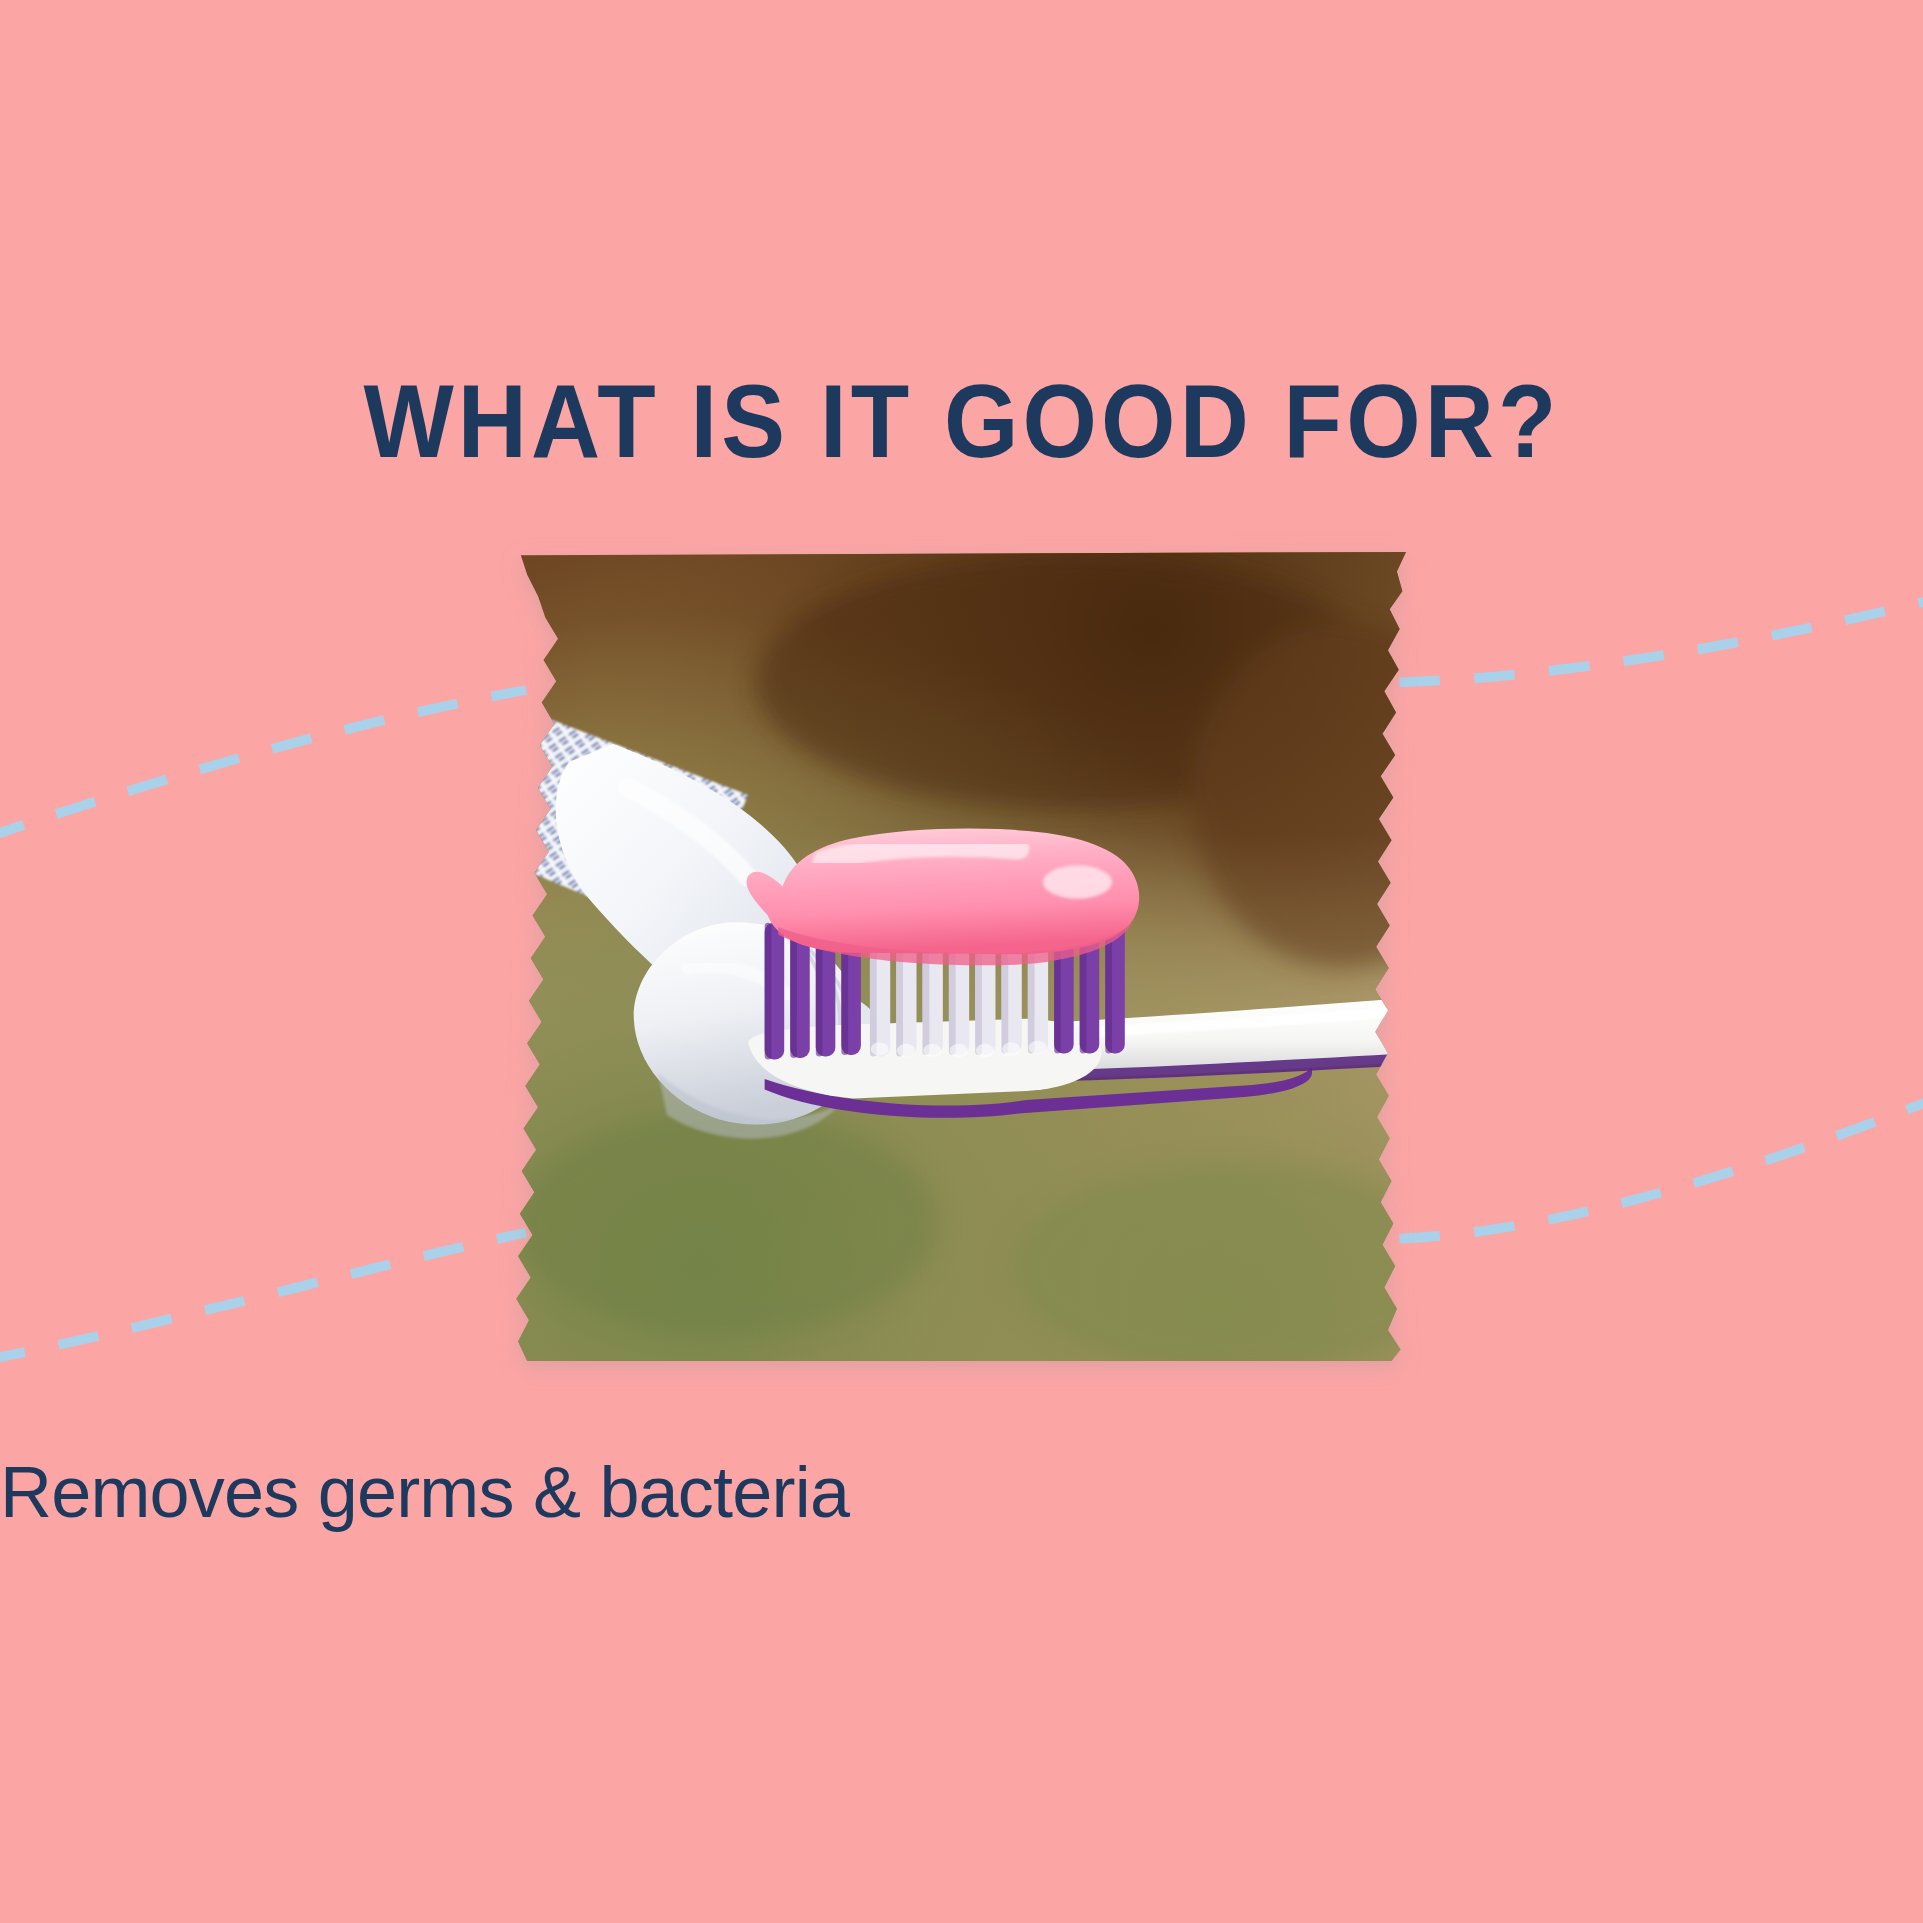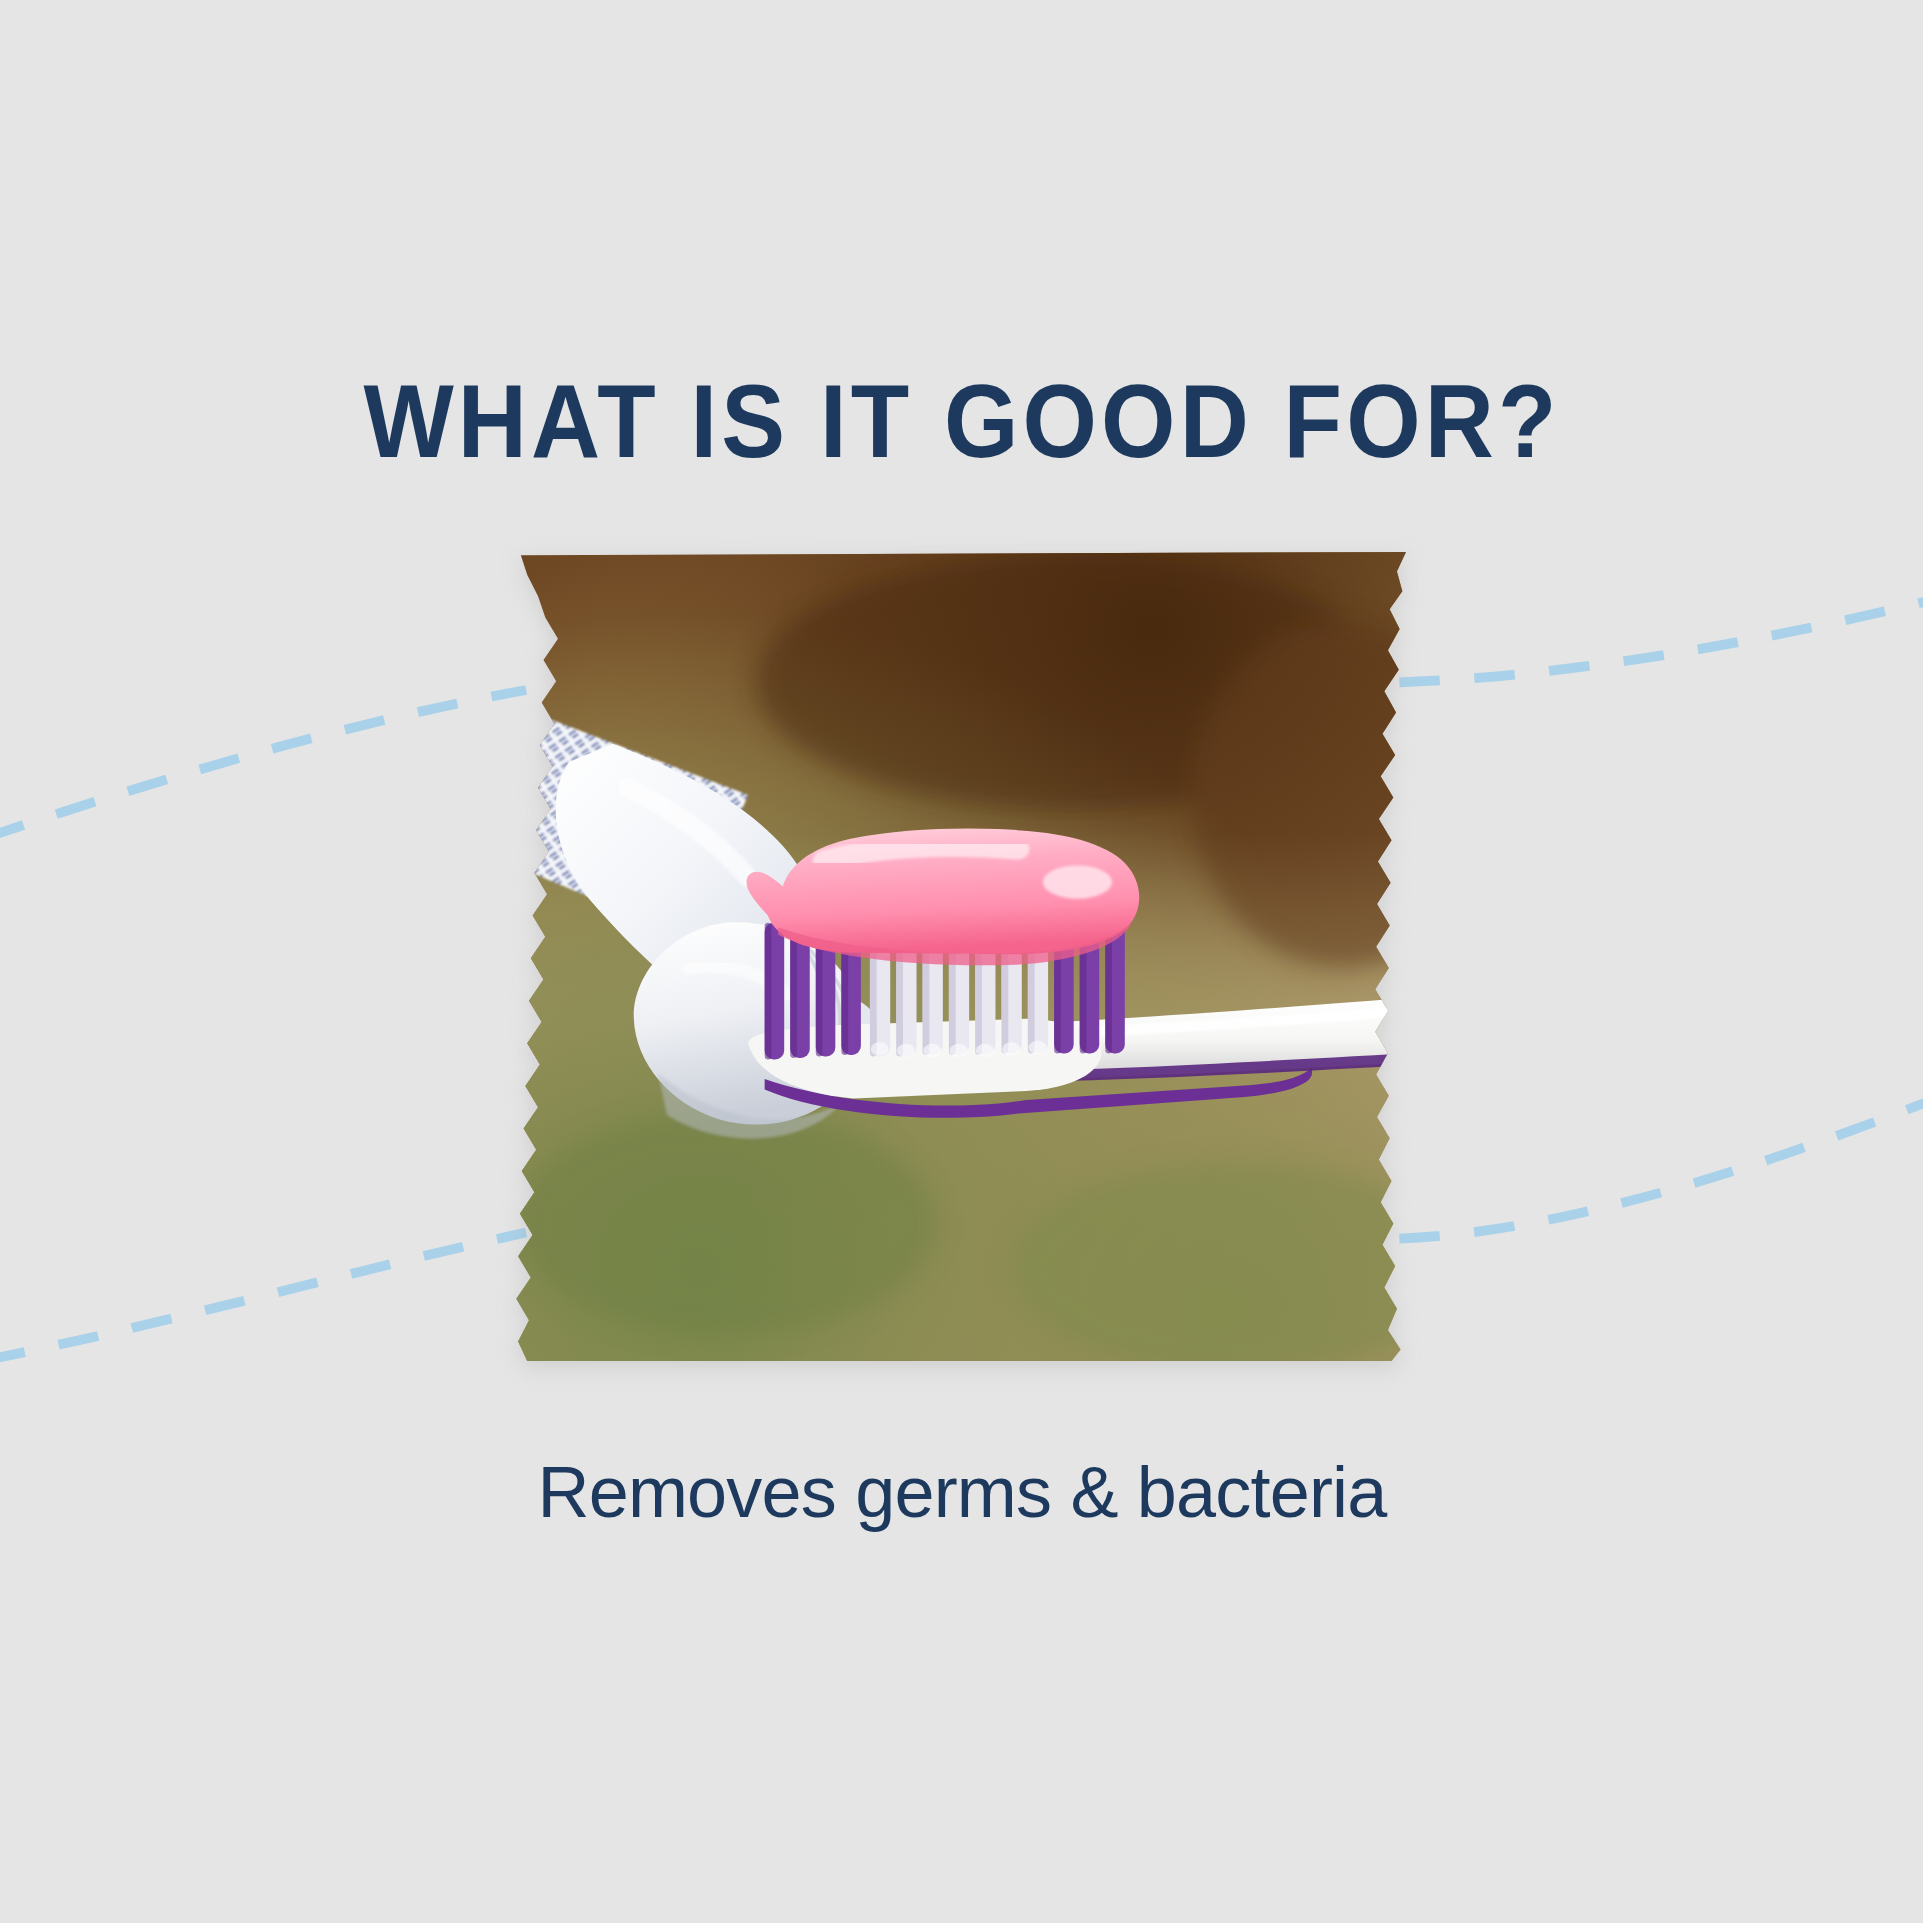--- a/index.html
+++ b/index.html
@@ -2,21 +2,21 @@
 <html style="font-size:12px"><head>
 <meta charset="utf-8">
 <title>What Is It Good For</title>
 <style>
   html,body{margin:0;padding:0;background:#ffffff;}
   body{
     width:1924px;height:1924px;
     font-family:"Liberation Sans", sans-serif;
     overflow:hidden;position:relative;
   }
-  .stage{position:absolute;inset:0;background:#e5e5e5;}
+  .stage{position:absolute;inset:0;background:#fca5a5;}
 
   
   .dash-layer{position:absolute;inset:0;pointer-events:none;}
 
   
   .headline{
     position:absolute;
     left:0;right:0;top:299px;
     text-align:center;
     color:#1d3a5e;
@@ -77,21 +77,21 @@
       6.0% 21.6%, 4.6% 19.0%, 6.2% 16.4%, 4.8% 13.8%, 6.4% 11.2%,
       5.0% 8.6%, 4.2% 6.0%, 3.0% 3.4%
     );
   }
   .photo svg{display:block;width:100%;height:100%;}
 
   
   .caption{
     position:absolute;
     left:0;right:0;top:1450px;
-    text-align:center;
+    text-align:left;
     color:#1d3a5e;
     font-family:"Liberation Sans", sans-serif;
     font-weight:400;
     font-size:72px;
     line-height:1.18;
     letter-spacing:-0.8px;
   }
   .caption span{display:block;}
 </style>
 </head>

